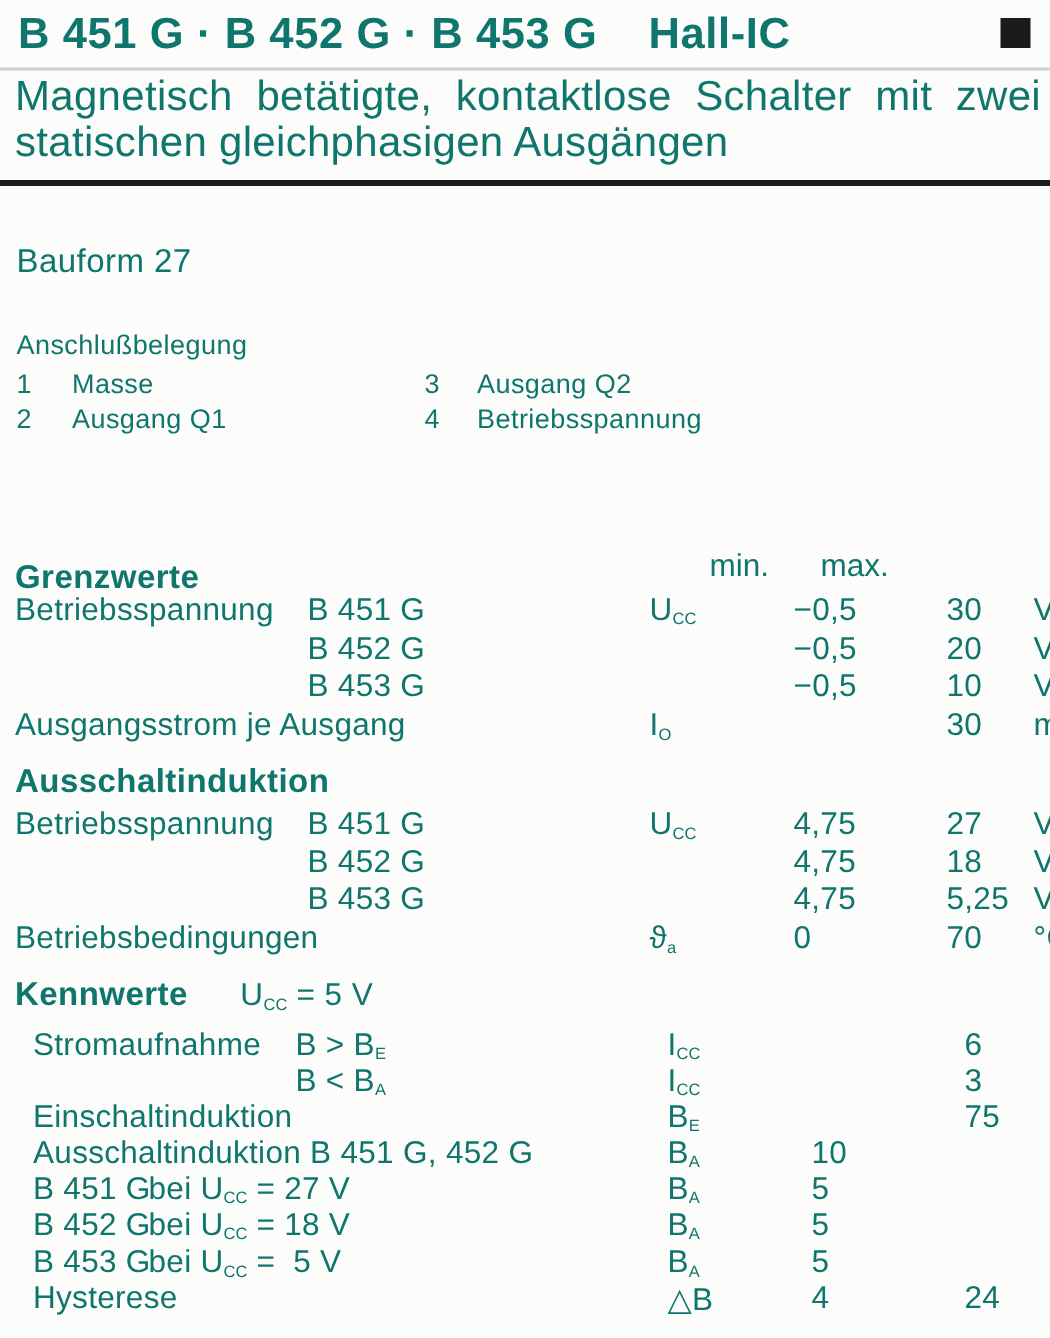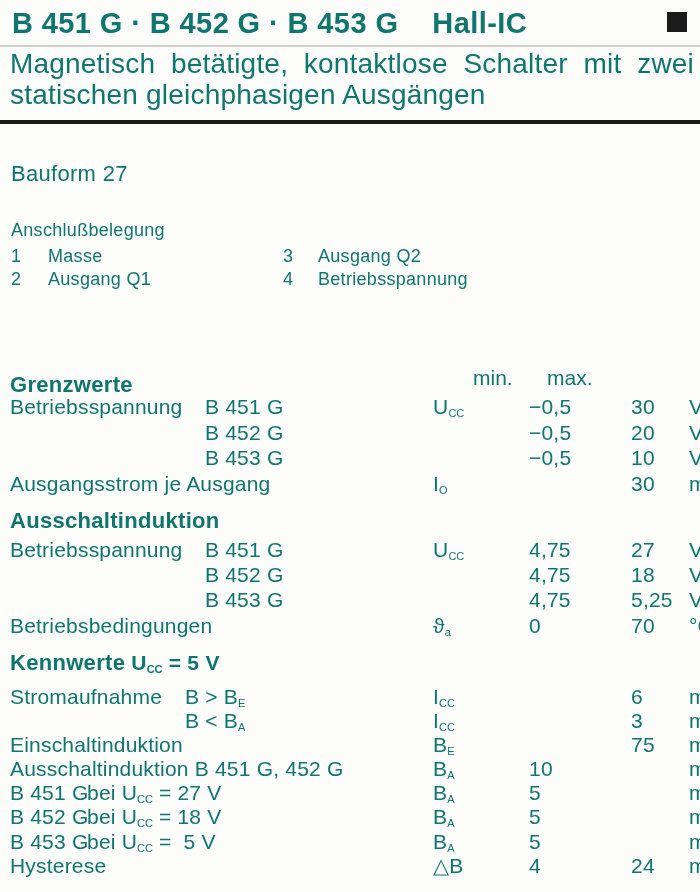--- a/index.html
+++ b/index.html
@@ -19,34 +19,34 @@
   
   .pin-head{position:absolute;top:220px;left:11px;font-size:18px;letter-spacing:.3px;}
   .pins{position:absolute;top:246px;left:11px;width:670px;font-size:18px;letter-spacing:.3px;}
   .pin-row{display:grid;grid-template-columns:37px 235px 35px auto;height:23px;align-items:start;}
   
   .h2{position:absolute;left:10px;font-size:22px;font-weight:700;letter-spacing:.3px;white-space:pre;}
   .h2 .h2-normal{font-weight:400;font-size:21px;}
   .h2-grenz{top:336px;margin-top:36px;}
   .h2-betrieb{top:508px;}
   .h2-kenn{top:650px;}
-  .h2 .kenn-cond{margin-left:6px;font-weight:bold;}
+  .h2 .kenn-cond{margin-left:35px;}
   
   .mmh{position:absolute;top:366px;left:0;width:700px;font-size:21px;}
   .mmh .mm-min{position:absolute;left:473px;}
   .mmh .mm-max{position:absolute;left:547px;}
   
   .tbl{position:absolute;left:10px;width:680px;font-size:21px;letter-spacing:.2px;}
   .tbl-grenz{top:395px;}
   .tbl-betrieb{top:538px;}
   .tbl-kenn{top:685px;}
   .t-row{display:grid;grid-template-columns:395px 68px 74px 30px 1fr;white-space:pre;gap:28px;}
   .tbl-grenz .t-row{height:25.5px;}
   .tbl-betrieb .t-row{height:25.2px;}
-  .tbl-kenn .t-row{height:24.1px;}
+  .tbl-kenn .t-row{height:24.1px;margin-left:12px;}
   .t-max{}
   .t-unit{text-align:right;}
   .sub{font-size:11px;position:relative;top:3px;letter-spacing:0;}
   .lp{display:inline-block;width:195px;}   
   .kp{display:inline-block;width:175px;}   
   .bp{display:inline-block;width:77px;}    
 </style>
 </head>
 <body>
 

